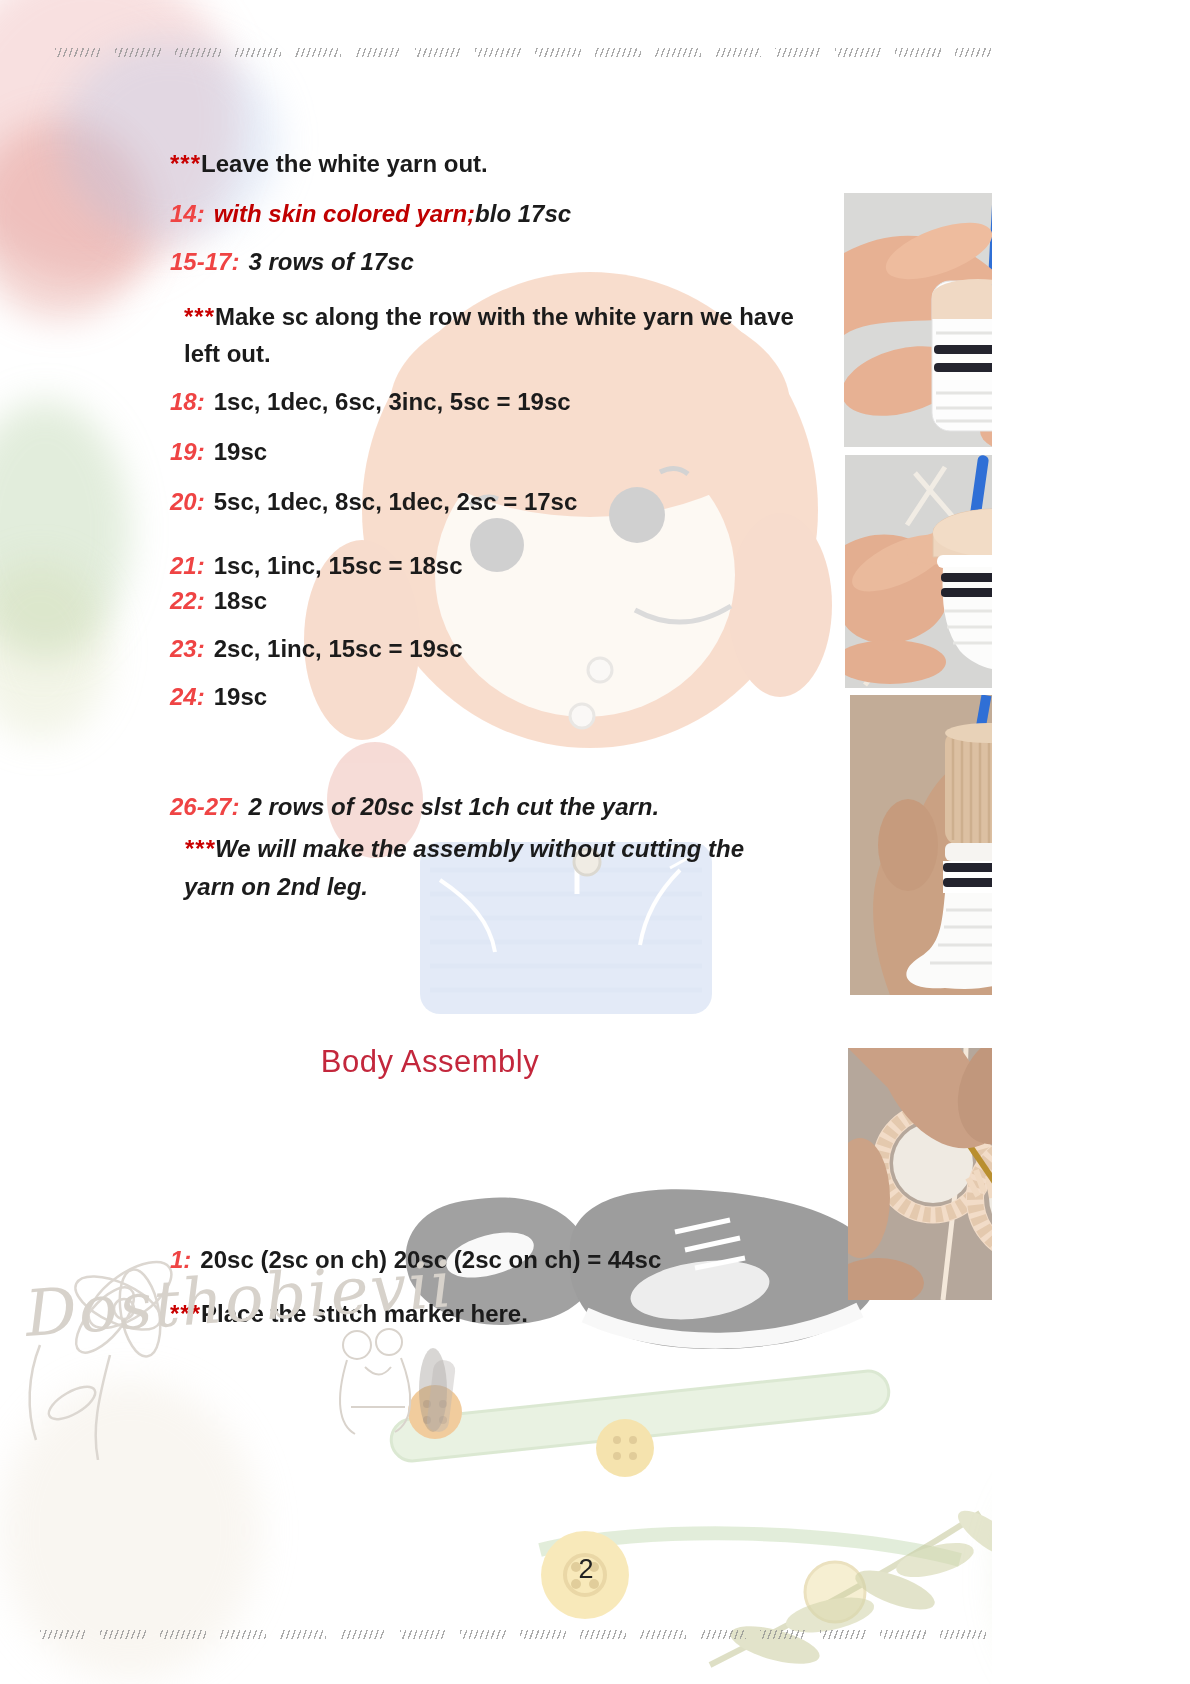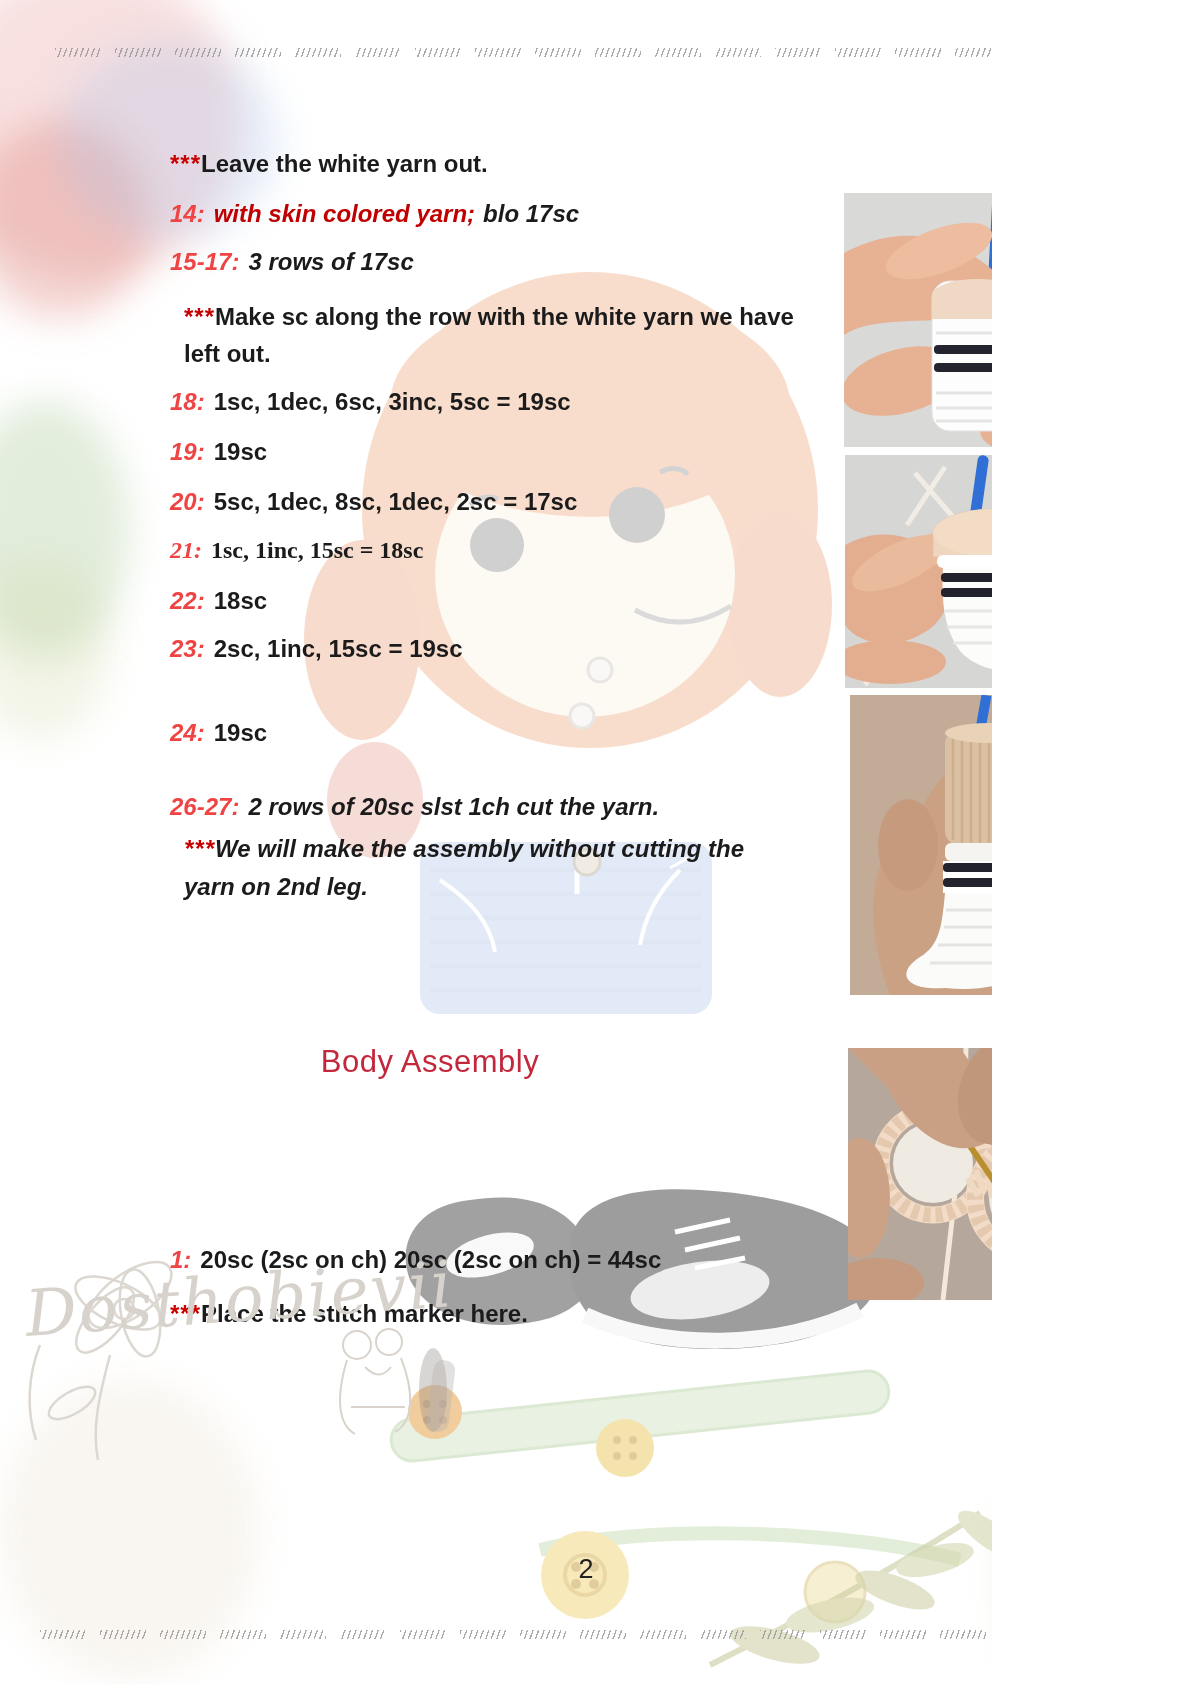--- a/index.html
+++ b/index.html
@@ -153,50 +153,50 @@
   </svg>
 
   <div class="hatch hatch-top"></div>
   <div class="hatch hatch-bottom"></div>
 
   <div class="line" style="top:150px;">
     <span class="marker">***</span><span>Leave the white yarn out.</span>
   </div>
 
   <div class="line" style="top:200px;">
-    <span class="num">14:</span><span class="redtxt it">with skin colored yarn;</span><span class="it" style="margin-left:8px;">blo 17sc</span>
+    <span class="num">14:</span><span class="redtxt it">with skin colored yarn;</span><span class="it" style="margin-left:0;">blo 17sc</span>
   </div>
 
   <div class="line" style="top:248px;">
     <span class="num">15-17:</span><span class="it">3 rows of 17sc</span>
   </div>
 
   <div class="para" style="top:298px;width:625px;">
     <span class="marker">***</span><span>Make sc along the row with the white yarn we have left out.</span>
   </div>
 
   <div class="line" style="top:388px;">
     <span class="num">18:</span><span>1sc, 1dec, 6sc, 3inc, 5sc = 19sc</span>
   </div>
   <div class="line" style="top:438px;">
     <span class="num">19:</span><span>19sc</span>
   </div>
   <div class="line" style="top:488px;">
     <span class="num">20:</span><span>5sc, 1dec, 8sc, 1dec, 2sc = 17sc</span>
   </div>
-  <div class="line" style="top:537px;font-family:Liberation Serif, serif;">
+  <div class="line" style="top:552px;">
     <span class="num">21:</span><span>1sc, 1inc, 15sc = 18sc</span>
   </div>
   <div class="line" style="top:587px;">
     <span class="num">22:</span><span>18sc</span>
   </div>
   <div class="line" style="top:635px;">
     <span class="num">23:</span><span>2sc, 1inc, 15sc = 19sc</span>
   </div>
-  <div class="line" style="top:683px;margin-top:36px;">
+  <div class="line" style="top:683px;">
     <span class="num">24:</span><span>19sc</span>
   </div>
   <div class="line" style="top:785px;margin-top:8px;">
     <span class="num">26-27:</span><span class="it">2 rows of 20sc slst 1ch cut the yarn.</span>
   </div>
 
   <div class="para it" style="top:830px;width:612px;line-height:38px;">
     <span class="marker">***</span><span>We will make the assembly without cutting the yarn on 2nd leg.</span>
   </div>
 

